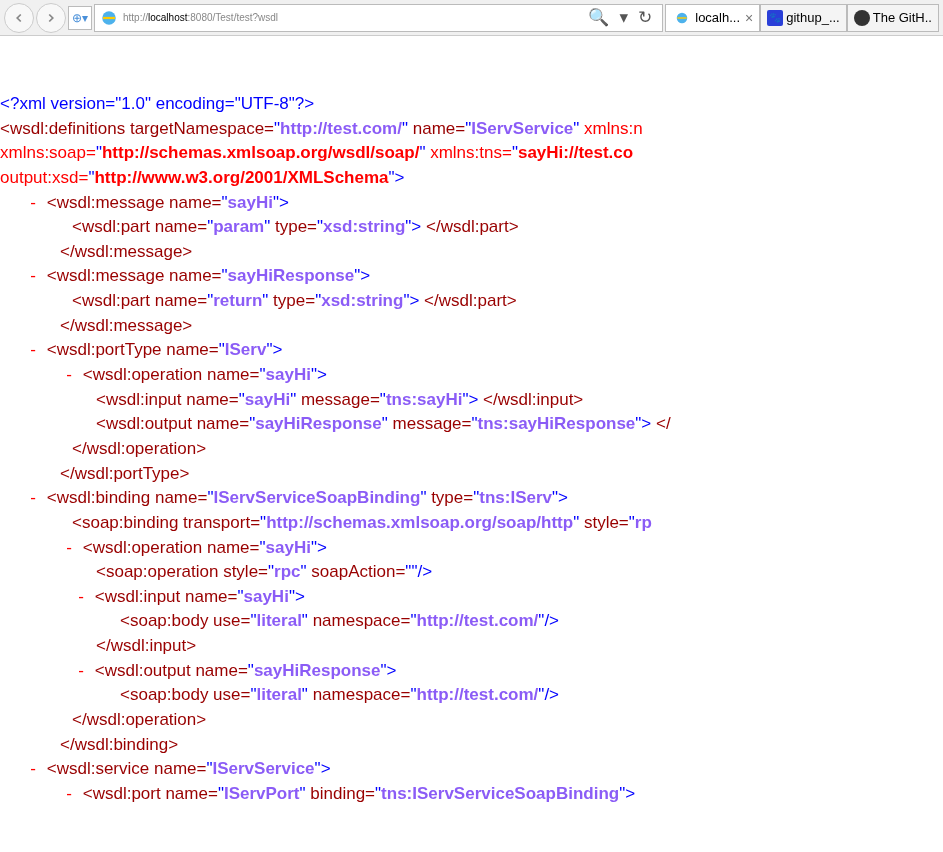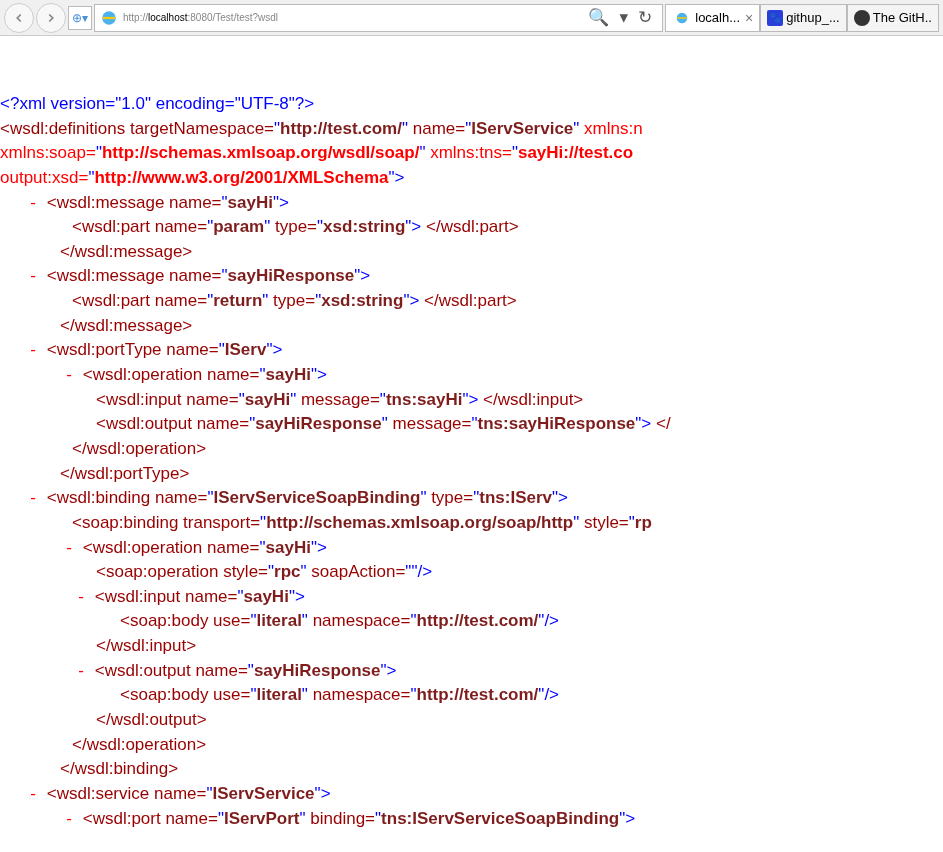--- a/index.html
+++ b/index.html
@@ -100,21 +100,21 @@
     .content {
       padding: 6px 0 0 0;
       font-family: Verdana, sans-serif;
       font-size: 17px;
       white-space: nowrap;
       line-height: 1.45;
     }
     .blue { color: #0000ff; }
     .darkred { color: #990000; }
     .red { color: #ff0000; }
-    .black { color: #7f1d1d; }
+    .black { color: #8b5cf6; }
     .bold { font-weight: bold; }
     .dash {
       color: #ff0000;
       display: inline-block;
       width: 18px;
       text-align: center;
     }
     .ind1 { padding-left: 24px; }
     .ind2 { padding-left: 60px; }
     .ind3 { padding-left: 72px; }
@@ -236,21 +236,20 @@
 <span class="line ind3"><span class="dash">-</span> <span class="darkred">&lt;wsdl:input</span><span class="darkred"> name=</span><span class="blue">"</span><span class="black bold">sayHi</span><span class="blue">"</span><span class="blue">&gt;</span></span>
 
 <span class="line ind5"><span class="darkred">&lt;soap:body</span><span class="darkred"> use=</span><span class="blue">"</span><span class="black bold">literal</span><span class="blue">"</span><span class="darkred"> namespace=</span><span class="blue">"</span><span class="black bold">http://test.com/</span><span class="blue">"</span><span class="blue">/&gt;</span></span>
 
 <span class="line ind4"><span class="darkred">&lt;/wsdl:input&gt;</span></span>
 
 <span class="line ind3"><span class="dash">-</span> <span class="darkred">&lt;wsdl:output</span><span class="darkred"> name=</span><span class="blue">"</span><span class="black bold">sayHiResponse</span><span class="blue">"</span><span class="blue">&gt;</span></span>
 
 <span class="line ind5"><span class="darkred">&lt;soap:body</span><span class="darkred"> use=</span><span class="blue">"</span><span class="black bold">literal</span><span class="blue">"</span><span class="darkred"> namespace=</span><span class="blue">"</span><span class="black bold">http://test.com/</span><span class="blue">"</span><span class="blue">/&gt;</span></span>
 
-<span class="line ind4"><span class="darkred">&lt;/wsdl:output&gt;</span></span>
 
 <span class="line ind3"><span class="darkred">&lt;/wsdl:operation&gt;</span></span>
 
 <span class="line ind2"><span class="darkred">&lt;/wsdl:binding&gt;</span></span>
 
 <span class="line ind1"><span class="dash">-</span> <span class="darkred">&lt;wsdl:service</span><span class="darkred"> name=</span><span class="blue">"</span><span class="black bold">IServService</span><span class="blue">"</span><span class="blue">&gt;</span></span>
 
 <span class="line ind2"><span class="dash">-</span> <span class="darkred">&lt;wsdl:port</span><span class="darkred"> name=</span><span class="blue">"</span><span class="black bold">IServPort</span><span class="blue">"</span><span class="darkred"> binding=</span><span class="blue">"</span><span class="black bold">tns:IServServiceSoapBinding</span><span class="blue">"</span><span class="blue">&gt;</span></span>
 
 </div>

